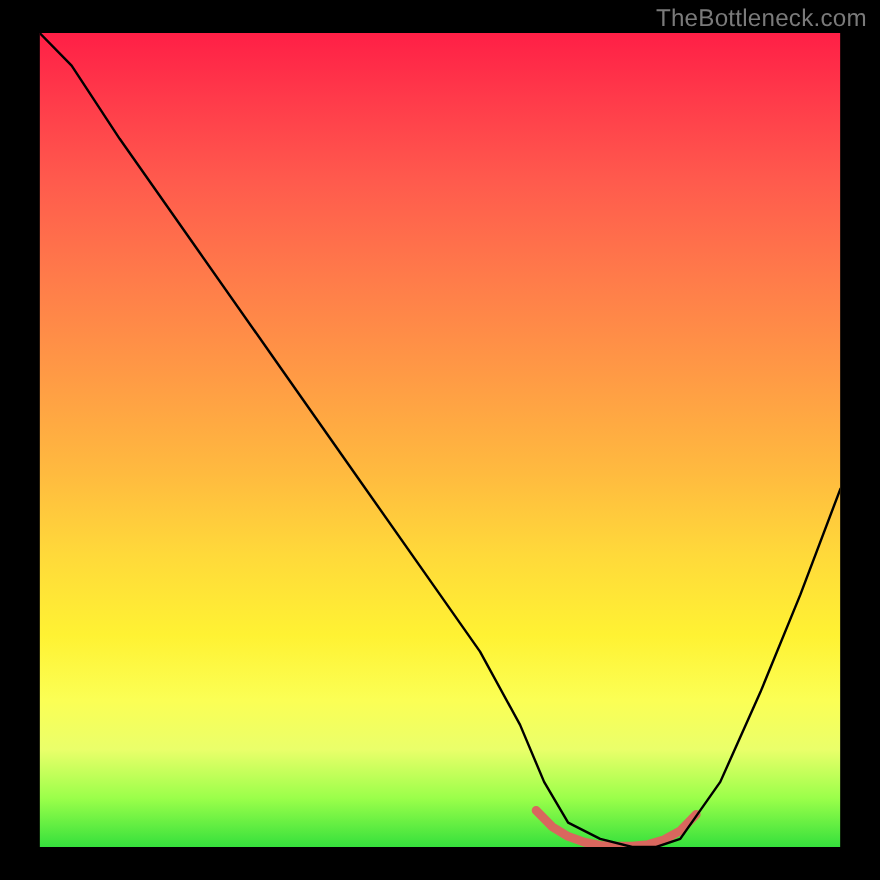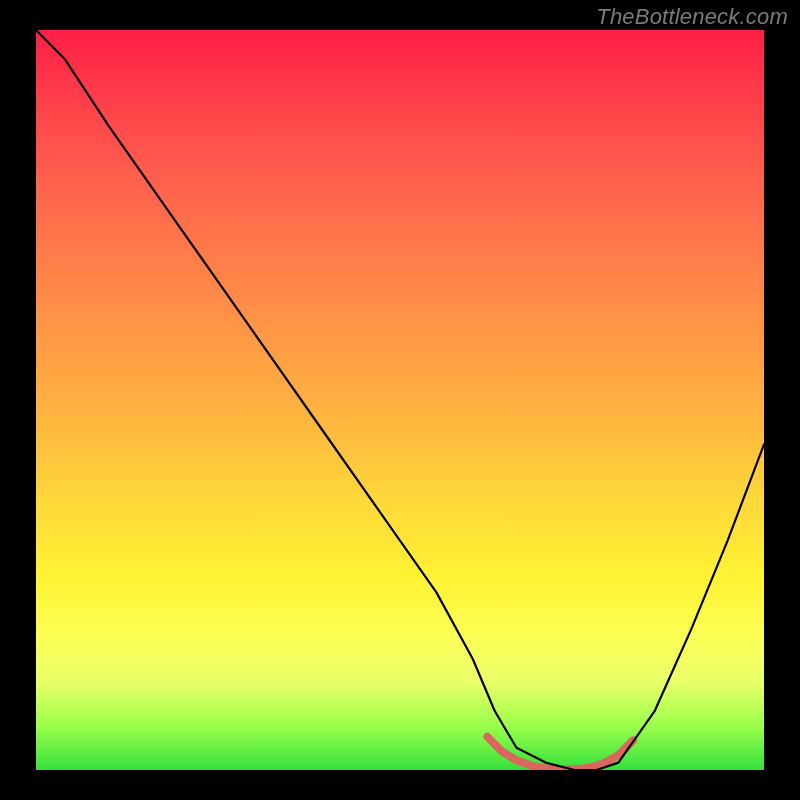--- a/index.html
+++ b/index.html
@@ -9,21 +9,20 @@
     height: 800px;
     background: #000;
     overflow: hidden;
     font-family: Arial, Helvetica, sans-serif;
   }
   .stage {
     position: relative;
     width: 800px;
     height: 800px;
     background: #000;
-    font-style: italic;
   }
   .watermark {
     position: absolute;
     top: 4px;
     right: 12px;
     color: #7a7a7a;
     font-size: 22px;
     font-weight: 500;
     letter-spacing: 0.2px;
     z-index: 5;

